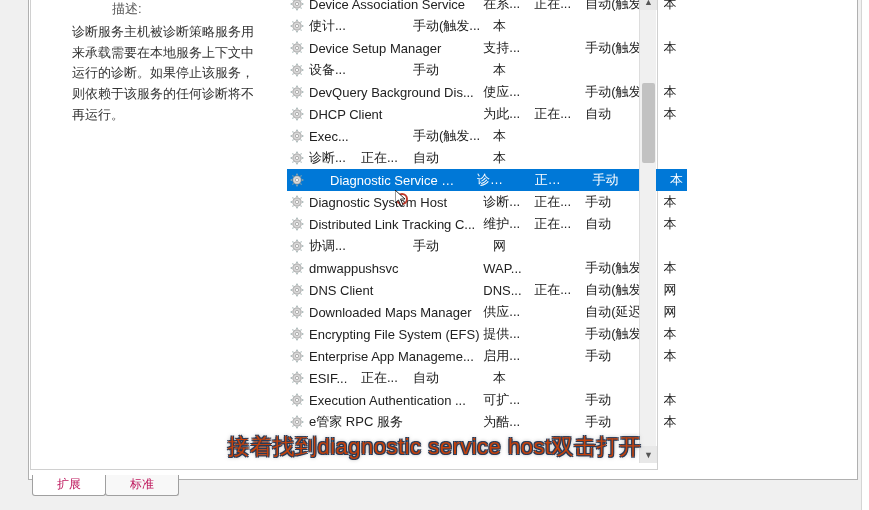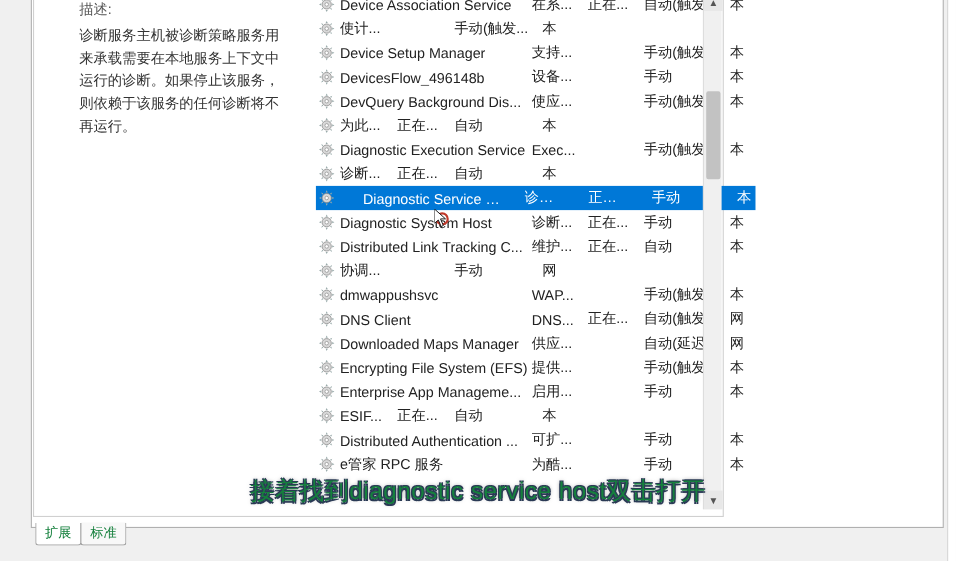--- a/index.html
+++ b/index.html
@@ -32,21 +32,21 @@
   }
   .desc-pane {
     position: absolute;
     left: 35px;
     top: 2px;
     width: 200px;
     padding: 4px 6px;
     color: #333;
     line-height: 1.6;
   }
-  .desc-title { color: #555; margin-bottom: 2px; }
+  .desc-title { color: #555; margin-bottom: 2px; margin-left: 40px; }
   .list-area {
     position: absolute;
     left: 256px;
     top: 0;
     width: 400px;
     height: 470px;
     overflow: hidden;
     border-left: 0px solid #eee;
   }
   .row {
@@ -103,24 +103,24 @@
     left: 32px;
     top: 475px;
     display: flex;
     gap: 0;
     font-size: 12px;
   }
   .tab {
     border: 1px solid #a0a0a0;
     border-top: none;
     background: #f8f8f8;
-    padding: 1px 8px 2px;
+    padding: 1px 24px 2px;
     border-radius: 0 0 3px 3px;
     margin-right: -1px;
-    color: #15803d;
+    color: #be185d;
     text-align: right;
   }
   .tab.active {
     background: #fff;
   }
   .cursor-overlay {
     position: absolute;
     left: 395px;
     top: 190px;
     width: 14px;
@@ -128,21 +128,21 @@
     pointer-events: none;
     z-index: 20;
   }
   .subtitle {
     position: absolute;
     left: 0; right: 0;
     bottom: 48px;
     text-align: center;
     font-size: 22px;
     font-weight: 500;
-    color: #15803d;
+    color: #c2410c;
     text-shadow:
       -1px -1px 0 #2a3a55, 1px -1px 0 #2a3a55,
       -1px 1px 0 #2a3a55, 1px 1px 0 #2a3a55,
       0 0 4px rgba(0,0,0,.6);
     z-index: 30;
     pointer-events: none;
     letter-spacing: 0.5px;
   }
   .right-gutter {
     position:absolute;
@@ -207,21 +207,20 @@
         <span class="col-logon">本</span>
       </div>
       <div class="row">
         <span class="svc-icon">
           <svg viewBox="0 0 16 16">
             <circle cx="8" cy="8" r="4.2" fill="#d8d8d8" stroke="#888" stroke-width="0.7"></circle>
             <path d="M8 1 L9 3 L7 3 Z M8 15 L9 13 L7 13 Z M1 8 L3 9 L3 7 Z M15 8 L13 9 L13 7 Z M3 3 L5 4 L4 5 Z M13 13 L11 12 L12 11 Z M3 13 L4 11 L5 12 Z M13 3 L12 5 L11 4 Z" fill="#9aa"></path>
             <circle cx="8" cy="8" r="1.6" fill="#fff" stroke="#888" stroke-width="0.6"></circle>
           </svg>
         </span>
-        <span class="col-name">DevicesFlow_496148b</span>
         <span class="col-desc">设备...</span>
         <span class="col-stat"></span>
         <span class="col-startup">手动</span>
         <span class="col-logon">本</span>
       </div>
       <div class="row">
         <span class="svc-icon">
           <svg viewBox="0 0 16 16">
             <circle cx="8" cy="8" r="4.2" fill="#d8d8d8" stroke="#888" stroke-width="0.7"></circle>
             <path d="M8 1 L9 3 L7 3 Z M8 15 L9 13 L7 13 Z M1 8 L3 9 L3 7 Z M15 8 L13 9 L13 7 Z M3 3 L5 4 L4 5 Z M13 13 L11 12 L12 11 Z M3 13 L4 11 L5 12 Z M13 3 L12 5 L11 4 Z" fill="#9aa"></path>
@@ -235,34 +234,34 @@
         <span class="col-logon">本</span>
       </div>
       <div class="row">
         <span class="svc-icon">
           <svg viewBox="0 0 16 16">
             <circle cx="8" cy="8" r="4.2" fill="#d8d8d8" stroke="#888" stroke-width="0.7"></circle>
             <path d="M8 1 L9 3 L7 3 Z M8 15 L9 13 L7 13 Z M1 8 L3 9 L3 7 Z M15 8 L13 9 L13 7 Z M3 3 L5 4 L4 5 Z M13 13 L11 12 L12 11 Z M3 13 L4 11 L5 12 Z M13 3 L12 5 L11 4 Z" fill="#9aa"></path>
             <circle cx="8" cy="8" r="1.6" fill="#fff" stroke="#888" stroke-width="0.6"></circle>
           </svg>
         </span>
+        <span class="col-name">DHCP Client</span>
         <span class="col-desc">为此...</span>
         <span class="col-stat">正在...</span>
         <span class="col-startup">自动</span>
         <span class="col-logon">本</span>
       </div>
       <div class="row">
         <span class="svc-icon">
           <svg viewBox="0 0 16 16">
             <circle cx="8" cy="8" r="4.2" fill="#d8d8d8" stroke="#888" stroke-width="0.7"></circle>
             <path d="M8 1 L9 3 L7 3 Z M8 15 L9 13 L7 13 Z M1 8 L3 9 L3 7 Z M15 8 L13 9 L13 7 Z M3 3 L5 4 L4 5 Z M13 13 L11 12 L12 11 Z M3 13 L4 11 L5 12 Z M13 3 L12 5 L11 4 Z" fill="#9aa"></path>
             <circle cx="8" cy="8" r="1.6" fill="#fff" stroke="#888" stroke-width="0.6"></circle>
           </svg>
         </span>
-        <span class="col-name">Diagnostic Execution Service</span>
         <span class="col-desc">Exec...</span>
         <span class="col-stat"></span>
         <span class="col-startup">手动(触发...</span>
         <span class="col-logon">本</span>
       </div>
       <div class="row">
         <span class="svc-icon">
           <svg viewBox="0 0 16 16">
             <circle cx="8" cy="8" r="4.2" fill="#d8d8d8" stroke="#888" stroke-width="0.7"></circle>
             <path d="M8 1 L9 3 L7 3 Z M8 15 L9 13 L7 13 Z M1 8 L3 9 L3 7 Z M15 8 L13 9 L13 7 Z M3 3 L5 4 L4 5 Z M13 13 L11 12 L12 11 Z M3 13 L4 11 L5 12 Z M13 3 L12 5 L11 4 Z" fill="#9aa"></path>
@@ -413,21 +412,21 @@
         <span class="col-logon">本</span>
       </div>
       <div class="row">
         <span class="svc-icon">
           <svg viewBox="0 0 16 16">
             <circle cx="8" cy="8" r="4.2" fill="#d8d8d8" stroke="#888" stroke-width="0.7"></circle>
             <path d="M8 1 L9 3 L7 3 Z M8 15 L9 13 L7 13 Z M1 8 L3 9 L3 7 Z M15 8 L13 9 L13 7 Z M3 3 L5 4 L4 5 Z M13 13 L11 12 L12 11 Z M3 13 L4 11 L5 12 Z M13 3 L12 5 L11 4 Z" fill="#9aa"></path>
             <circle cx="8" cy="8" r="1.6" fill="#fff" stroke="#888" stroke-width="0.6"></circle>
           </svg>
         </span>
-        <span class="col-name">Distributed Authentication ...</span>
+        <span class="col-name">Execution Authentication ...</span>
         <span class="col-desc">可扩...</span>
         <span class="col-stat"></span>
         <span class="col-startup">手动</span>
         <span class="col-logon">本</span>
       </div>
       <div class="row">
         <span class="svc-icon">
           <svg viewBox="0 0 16 16">
             <circle cx="8" cy="8" r="4.2" fill="#d8d8d8" stroke="#888" stroke-width="0.7"></circle>
             <path d="M8 1 L9 3 L7 3 Z M8 15 L9 13 L7 13 Z M1 8 L3 9 L3 7 Z M15 8 L13 9 L13 7 Z M3 3 L5 4 L4 5 Z M13 13 L11 12 L12 11 Z M3 13 L4 11 L5 12 Z M13 3 L12 5 L11 4 Z" fill="#9aa"></path>

